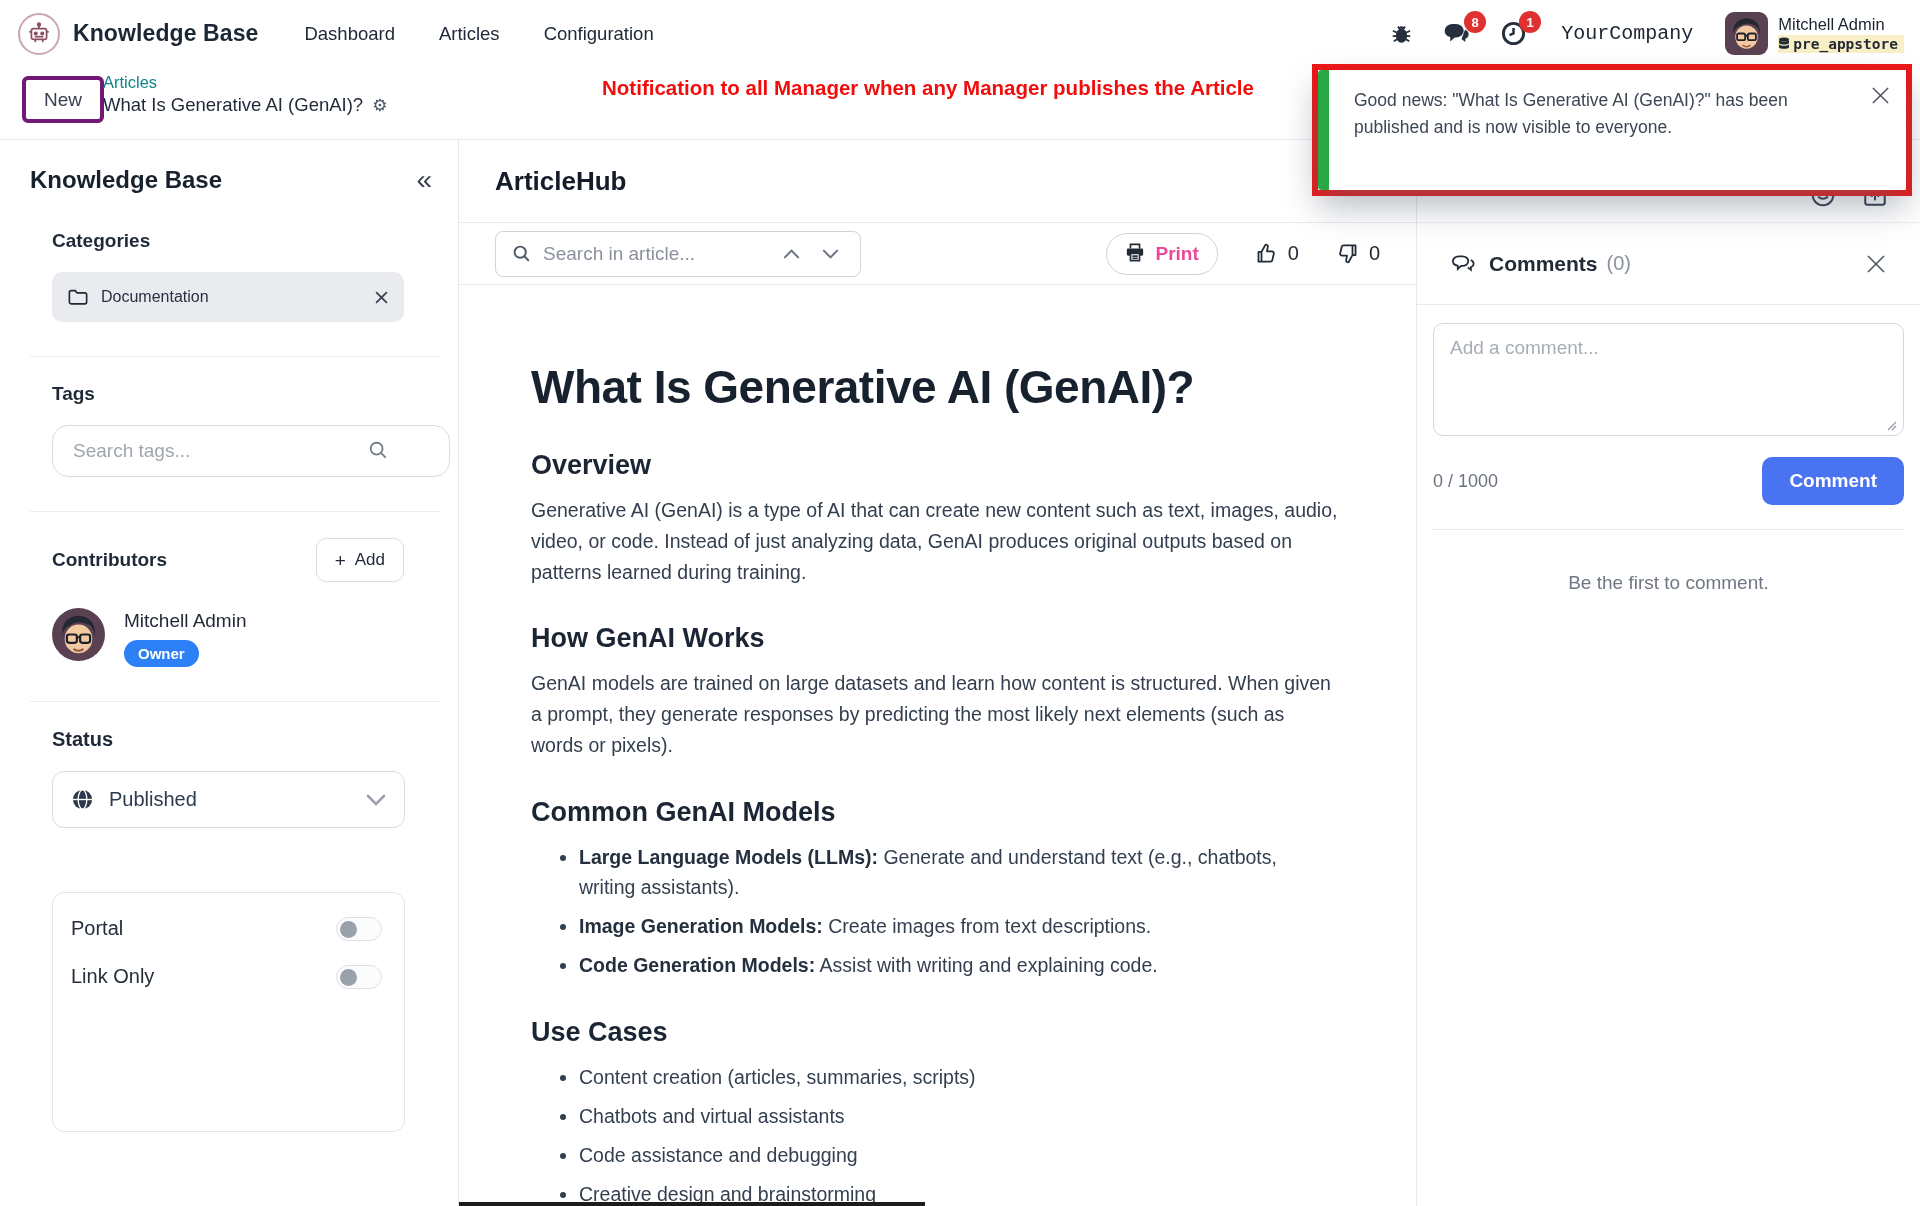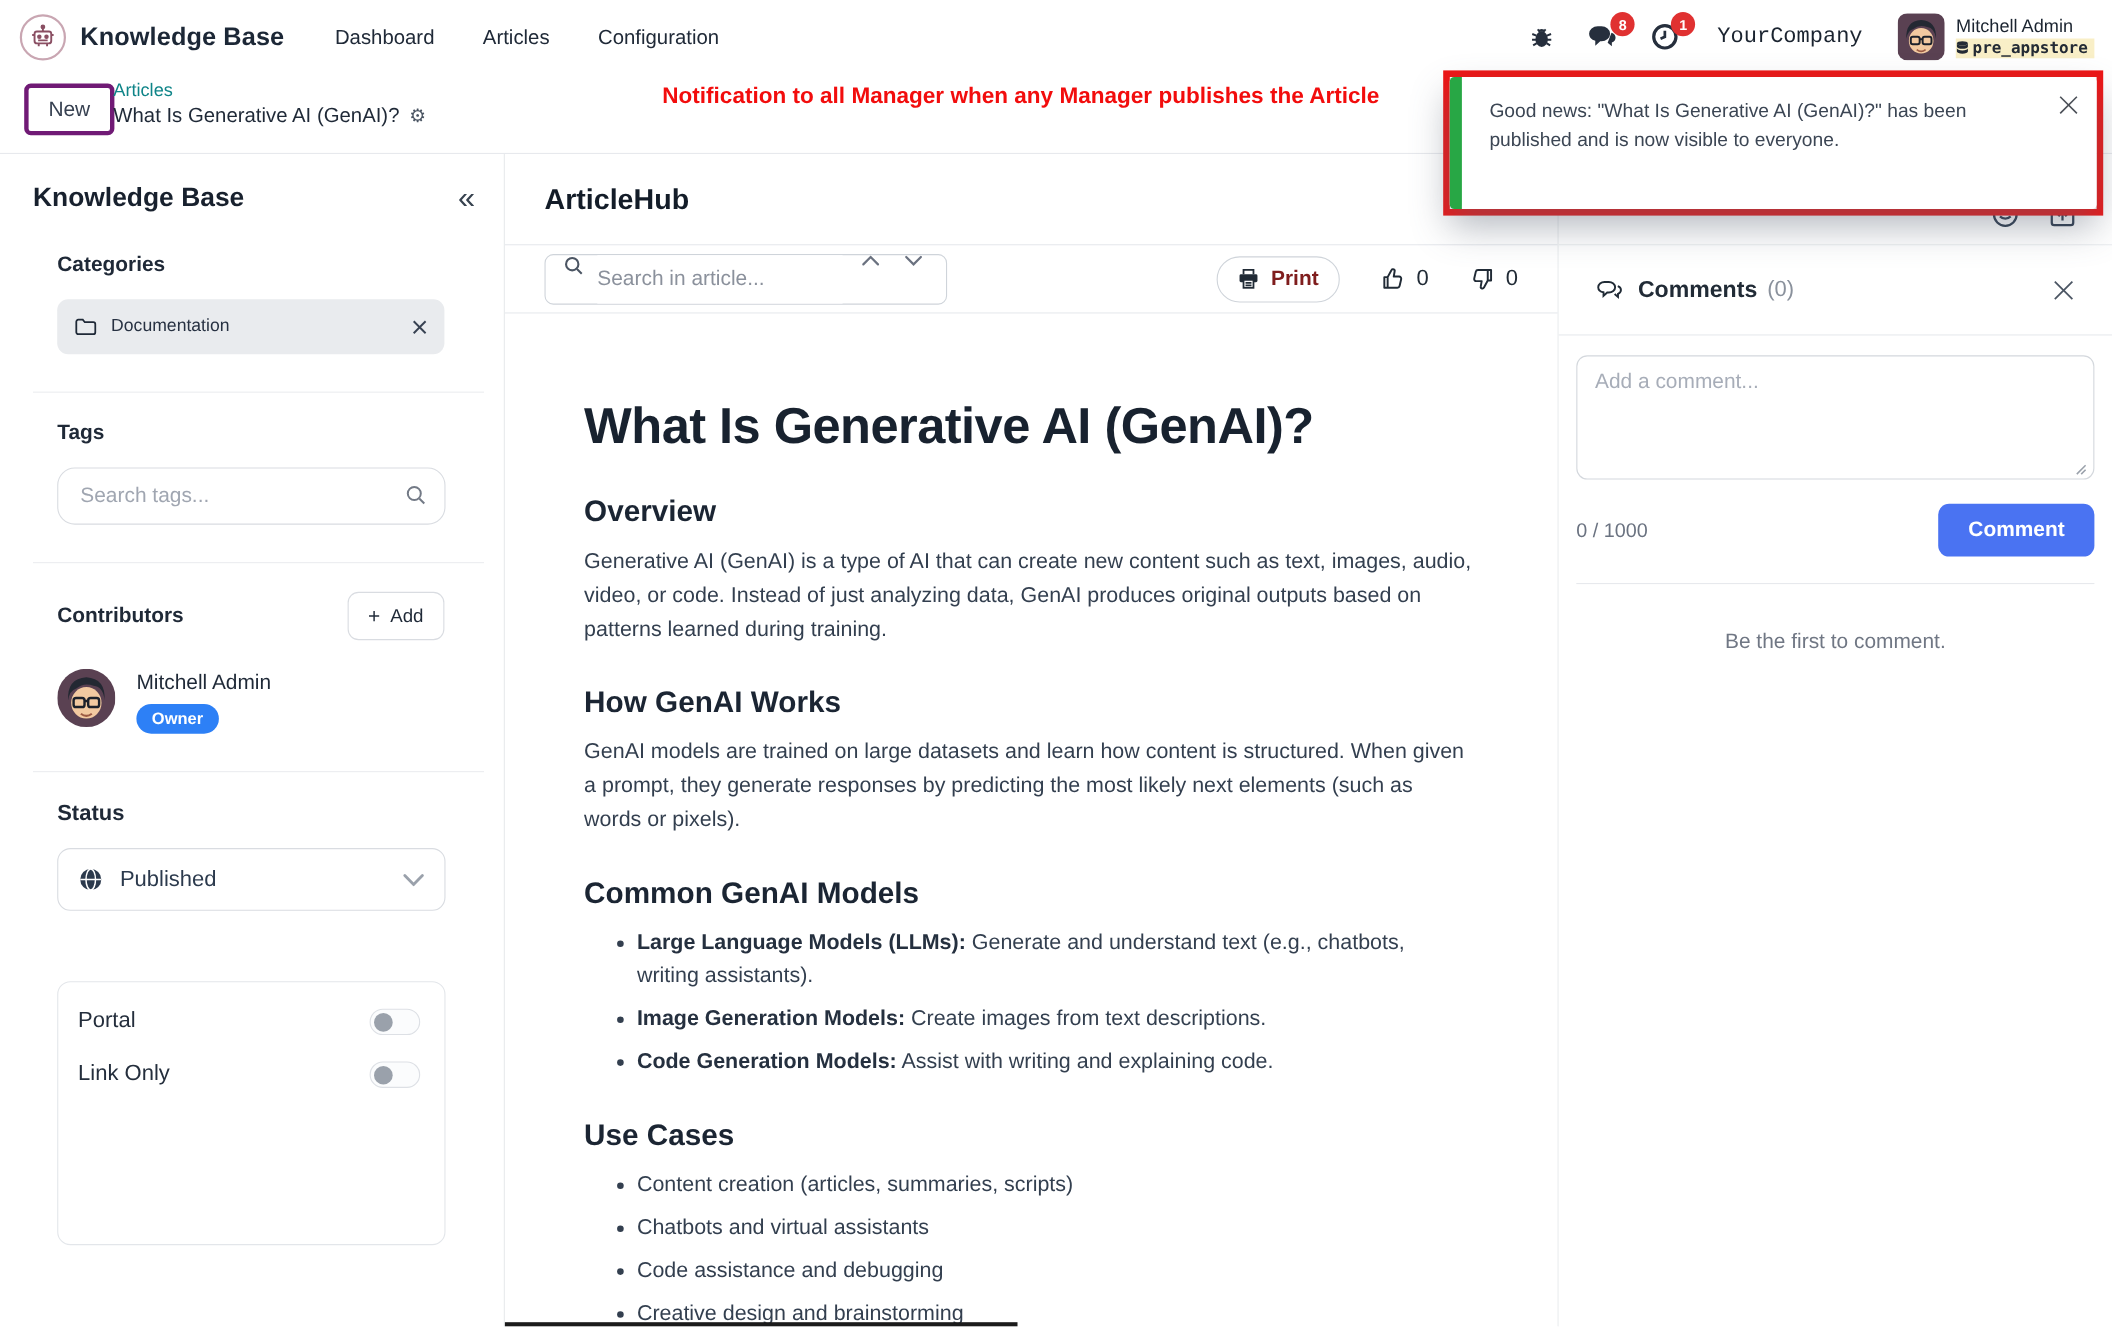--- a/index.html
+++ b/index.html
@@ -58,21 +58,21 @@
   .sb-title { font-size:24px; font-weight:700; color:#18212e; }
   .collapse-ic { margin-left:auto; font-size:28px; color:#37424f; line-height:1; cursor:pointer; }
   .sb-section { margin:0 18px 0 30px; padding:26px 36px 34px 22px; border-bottom:1px solid #ebedf0; }
   .sb-section.last { border-bottom:none; }
   .sb-heading { font-size:19px; font-weight:600; color:#1f2937; }
   .chip { margin-top:20px; height:50px; background:#e9ebee; border-radius:10px;
     display:flex; align-items:center; padding:0 16px; gap:13px; cursor:pointer; }
   .chip-label { font-size:16px; color:#273142; }
   .chip-x { margin-left:auto; color:#374151; cursor:pointer; }
   .tag-search { margin-top:20px; position:relative; }
-  .tag-search input { width:353px; height:52px; border:1px solid #d9dce1; border-radius:16px;
+  .tag-search input { width:398px; height:52px; border:1px solid #d9dce1; border-radius:16px;
     padding:0 46px 0 20px; font-size:19px; font-family:inherit; color:#3b82f6; outline:none; }
   .tag-search input::placeholder { color:#a0a6b1; }
   .tag-search .s-ic { position:absolute; right:16px; top:15px; color:#737a86; }
   .contrib-head { display:flex; align-items:center; justify-content:space-between; }
   .add-btn { display:flex; align-items:center; gap:9px; border:1px solid #d9dce1; border-radius:10px;
     background:#fff; padding:11px 18px; font-size:17px; color:#1f2937; font-family:inherit; cursor:pointer; }
   .add-plus { font-size:19px; line-height:1; }
   .member { display:flex; align-items:flex-start; gap:19px; margin-top:26px; }
   .avatar-ci { width:53px; height:53px; border-radius:50%; overflow:hidden; flex:none; }
   .member-name { font-size:19px; font-weight:500; color:#1f2937; padding-top:2px; }
@@ -90,27 +90,27 @@
     background:#fbfcfd; position:relative; cursor:pointer; }
   .toggle::after { content:""; position:absolute; left:3px; top:2.5px; width:17px; height:17px;
     border-radius:50%; background:#9aa1ab; }
 
   
   .m-header { height:82px; display:flex; align-items:center; padding:0 36px; }
   .m-title { font-size:26px; font-weight:800; color:#131c28; }
   .toolbar { height:63px; border-top:1px solid #e7e9ed; border-bottom:1px solid #e7e9ed;
     display:flex; align-items:center; padding:0 36px; }
   .find-box { width:366px; height:46px; border:1px solid #cfd4da; border-radius:8px;
-    display:flex; padding:0 16px; gap:12px; }
+    display:flex; align-items:center; padding:0 16px; gap:12px; }
   .find-box input { border:none; outline:none; flex:1; font-size:19px; font-family:inherit; color:#273142; min-width:0; }
   .find-box input::placeholder { color:#8b919c; }
   .find-chev { color:#6b7280; cursor:pointer; padding:0 5px; }
   .toolbar-right { margin-left:auto; display:flex; align-items:center; gap:36px; }
-  .print-btn { display:flex; align-items:center; gap:10px; border:1px solid #cfd4da; border-radius:22px;
-    background:#fff; padding:9px 18px; font-size:19px; font-weight:600; color:#7f1d1d;
+  .print-btn { display:flex; align-items:flex-start; gap:10px; border:1px solid #cfd4da; border-radius:22px;
+    background:#fff; padding:9px 18px; font-size:19px; font-weight:600; color:#ec4899;
     font-family:inherit; cursor:pointer; }
   .vote { display:flex; align-items:center; gap:9px; cursor:pointer; color:#212b36; }
   .vote-count { font-size:20px; }
   .article-scroll { position:absolute; top:146px; bottom:0; left:0; right:0; overflow:hidden;
     padding:74px 70px 0 72px; }
   .a-title { font-size:46px; font-weight:700; letter-spacing:-.5px; color:#18222f; }
   .a-h2 { font-size:27px; font-weight:700; color:#1b2533; margin-top:36px; }
   .a-p { font-size:19.5px; line-height:1.58; color:#333f4f; max-width:810px; margin-top:14px; }
   .a-ul { margin-top:14px; padding-left:48px; max-width:800px; }
   .a-ul li { font-size:19.5px; line-height:1.55; color:#333f4f; margin-bottom:9px; }

